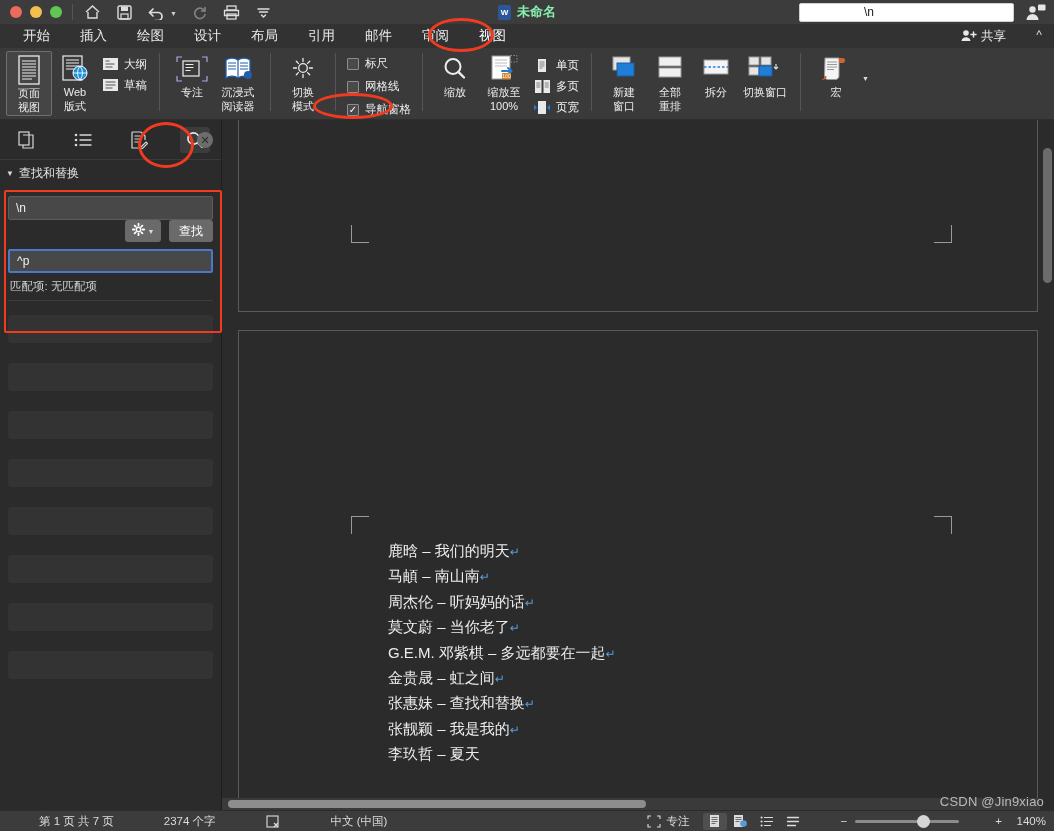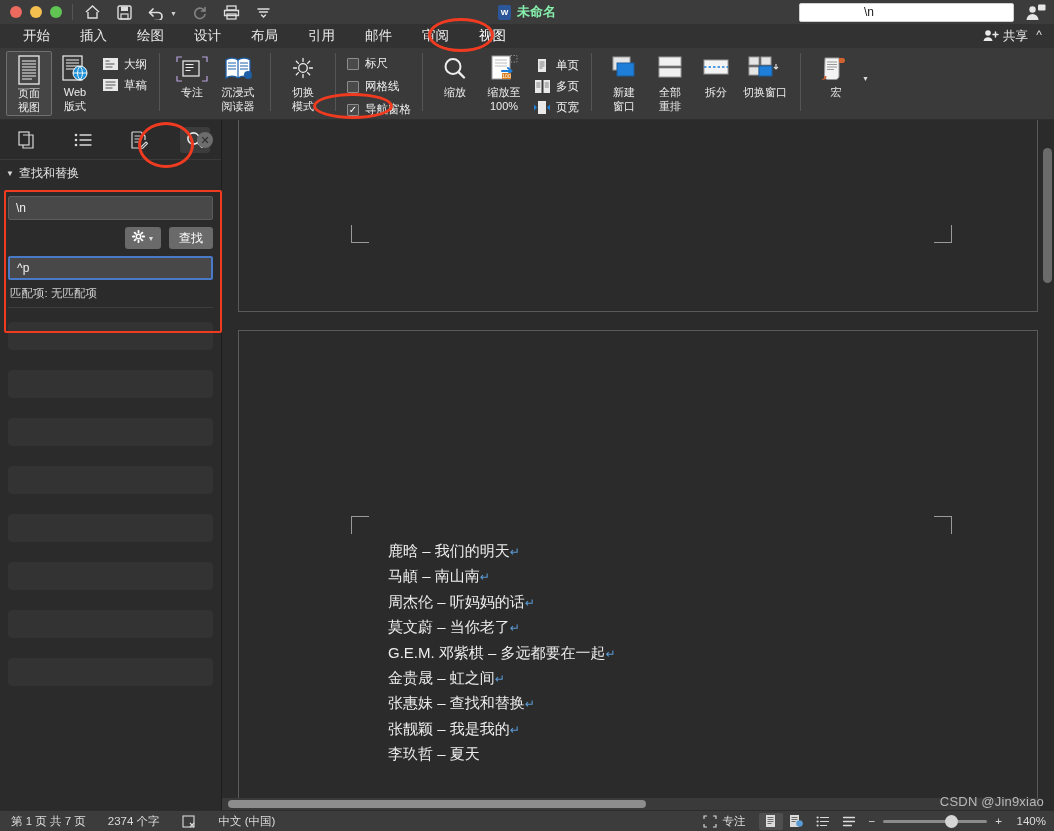--- a/index.html
+++ b/index.html
@@ -40,21 +40,21 @@
   }
   .acct-icon { position:absolute; right:8px; top:4px; width:22px; height:18px; color:#e6e6e6; }
 
   
   .tabs {
     position:absolute; left:0; top:24px; width:1054px; height:24px;
     background:#323232; display:flex; align-items:center; padding-left:8px; gap:0;
   }
   .tab { font-size:13.5px; color:#e9e9e9; padding:2px 15px; position:relative; white-space:nowrap; }
   .tab.active { color:#ffffff; }
-  .share { position:absolute; right:26px; top:28px; display:flex; align-items:center; gap:4px;
+  .share { position:absolute; right:48px; top:28px; display:flex; align-items:center; gap:4px;
            font-size:12.5px; color:#e9e9e9; }
   .collapse-caret { position:absolute; right:12px; top:28px; color:#dcdcdc; font-size:12px; }
 
   
   .ribbon {
     position:absolute; left:0; top:48px; width:1054px; height:72px;
     background:#3a3a3a; display:flex; align-items:flex-start;
     border-bottom:1px solid #2e2e2e;
   }
   .rgroup { display:flex; align-items:flex-start; height:72px; padding:3px 6px 0 6px; }
@@ -93,21 +93,21 @@
   .find-outline {
     position:absolute; left:2px; top:0px; width:218px; height:143px;
     border:2px solid #f03b20; border-radius:2px; pointer-events:none;
   }
   .combo {
     height:24px; background:#484848; border:1px solid #5c5c5c; border-radius:2px;
     display:flex; align-items:center; padding:0 0 0 7px; color:#f0f0f0; font-size:12px;
     position:relative;
   }
   .combo.focus { border:2px solid #4a79c8; }
-  .row-btns { display:flex; justify-content:flex-end; align-items:center; gap:8px; margin-top:7px; }
+  .row-btns { display:flex; justify-content:flex-end; align-items:center; gap:8px; }
   .gear-btn { height:22px; min-width:36px; background:#6a6a6a; border-radius:3px;
     display:flex;align-items:center;justify-content:center;gap:3px;color:#fff;font-size:12px;padding:0 6px;}
   .pbtn { height:22px; background:#6a6a6a; border-radius:3px; color:#fff; font-size:12px;
           display:flex; align-items:center; justify-content:center; padding:0 10px; }
   .match-text { font-size:11.5px; color:#cfcfcf; padding:6px 0 0 2px; }
   .match-sep { border-top:1px solid #3d3d3d; margin-top:6px; }
 
   .placeholders { padding:10px 8px 0 8px; display:flex; flex-direction:column; gap:20px; }
   .ph { height:28px; background:#333333; border-radius:4px; }
 
@@ -136,21 +136,21 @@
   .vthumb { position:absolute; right:2px; top:28px; width:9px; height:135px; background:#6b6b6b; border-radius:5px; }
   .hscroll { position:absolute; left:222px; bottom:21px; width:818px; height:12px; background:#3a3a3a; }
   .hthumb { position:absolute; left:6px; top:2px; width:418px; height:8px; background:#8d8d8d; border-radius:4px; }
 
   
   .statusbar {
     position:absolute; left:0; bottom:0; width:1054px; height:21px;
     background:#3c3c3c; display:flex; align-items:center; font-size:11.5px; color:#dcdcdc;
     border-top:1px solid #2c2c2c;
   }
-  .sb-item { padding:0 11px; display:flex; align-items:center; gap:5px; white-space:nowrap; }
+  .sb-item { padding:0 11px; display:flex; align-items:center; gap:5px; white-space:nowrap;margin-left:28px; }
   .sb-right { margin-left:auto; display:flex; align-items:center; gap:2px; padding-right:8px; }
   .sb-icon { width:15px;height:14px;display:flex;align-items:center;justify-content:center;color:#dcdcdc;}
   .view-btn { width:24px;height:17px;display:flex;align-items:center;justify-content:center; }
   .view-btn.active { background:#4f4f4f; border-radius:2px; }
   .slider { width:104px; height:14px; position:relative; display:flex; align-items:center; }
   .strack { width:100%; height:3px; background:#8b8b8b; border-radius:2px; }
   .sknob { position:absolute; left:62px; width:13px; height:13px; border-radius:50%; background:#d6d6d6; }
   .zoomlbl { min-width:36px; text-align:right; }
 
   

